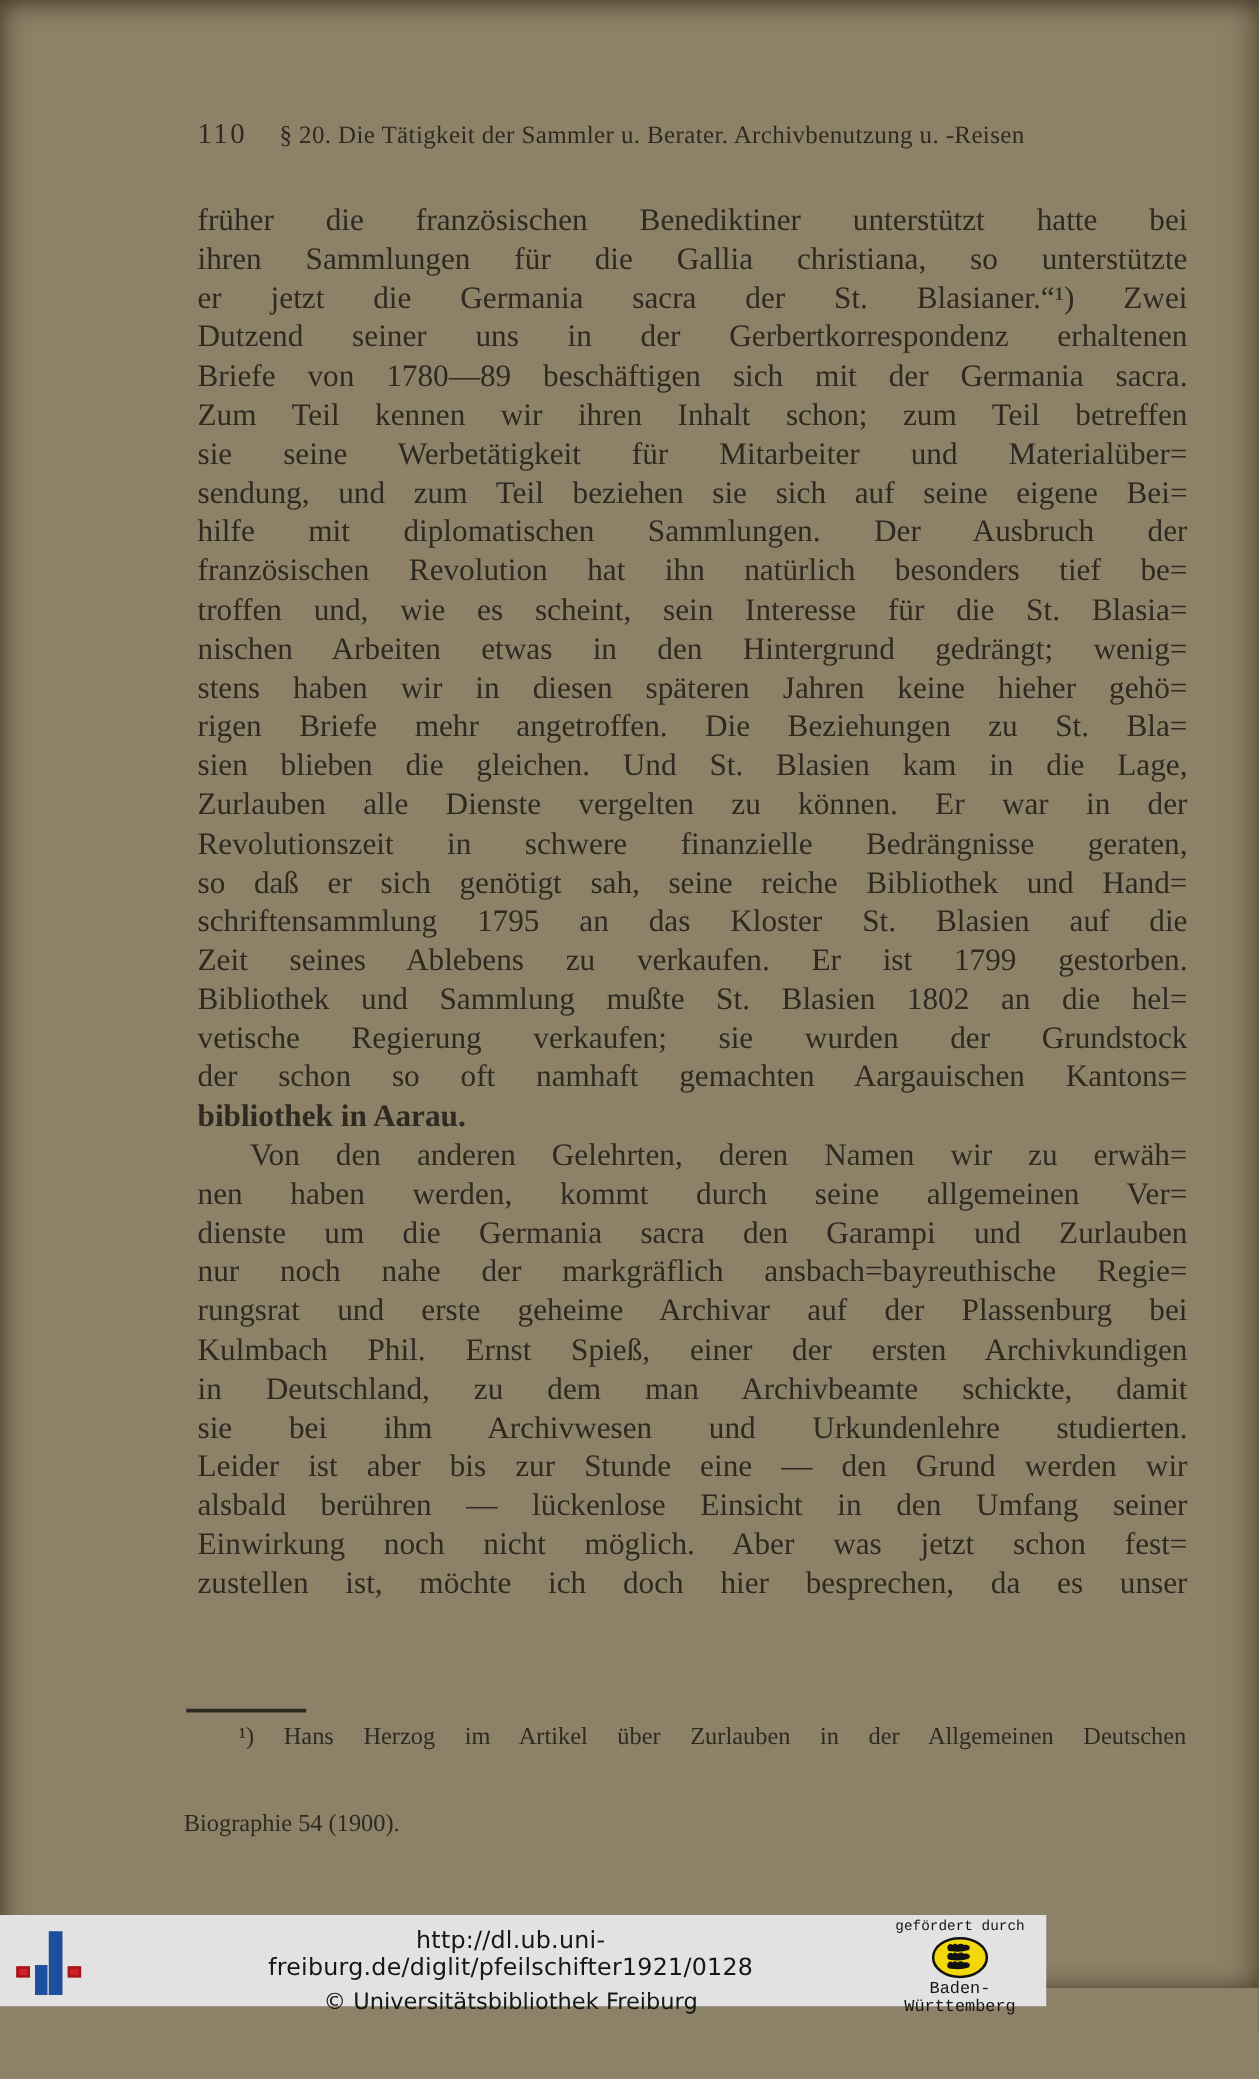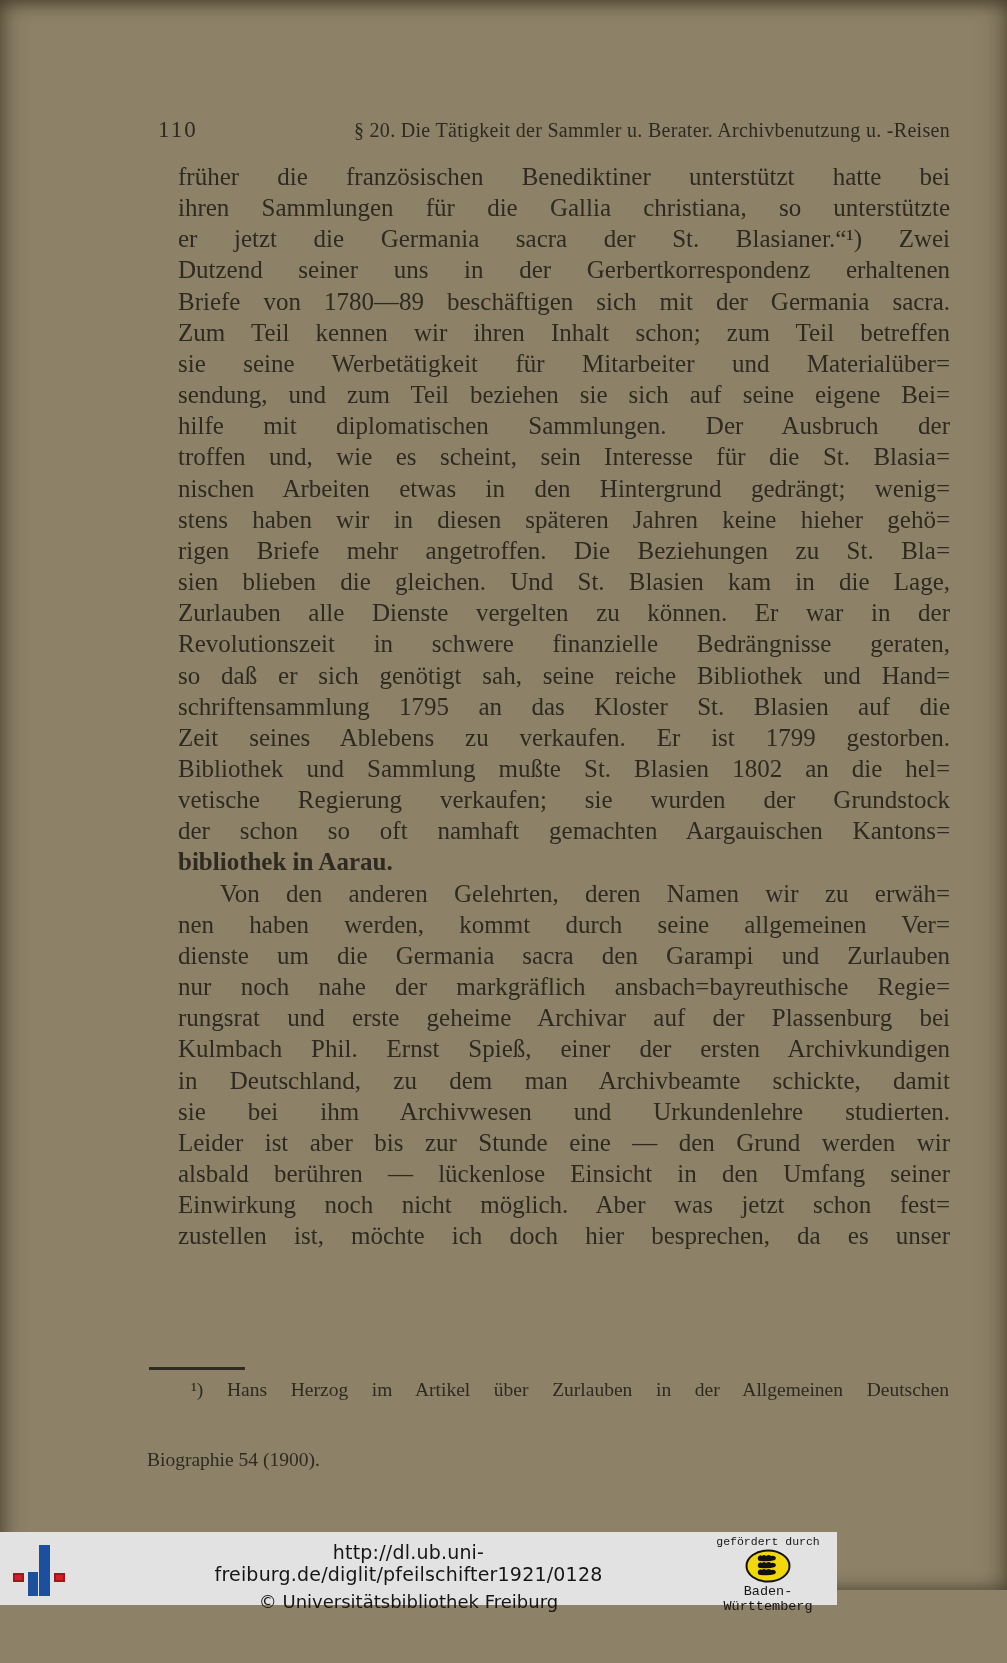--- a/index.html
+++ b/index.html
@@ -32,40 +32,39 @@
       inset 14px 0 20px -8px rgba(60,50,32,0.55),
       inset -14px 0 22px -8px rgba(60,50,32,0.50),
       inset 0 12px 16px -7px rgba(55,46,28,0.55),
       inset 0 -10px 14px -7px rgba(55,46,28,0.35);
     pointer-events: none;
   }
 
   
   .running-head {
     position: absolute;
-    left: 158px; top: 117px;
+    left: 158px; top: 94px;
     width: 792px;
     display: flex;
     align-items: baseline;
     color: var(--color-ink, #2e2a22);
-    justify-content: space-between;
   }
   .page-number { font-size: 23px; letter-spacing: 2px; }
   .chapter-title { font-size: 20px; margin-left: 26px; letter-spacing: 0.3px; white-space: nowrap; }
 
   
   .body-text {
     position: absolute;
     left: 158px; top: 161px;
     width: 792px;
     font-size: 25px;
     line-height: 31.15px;
     color: var(--color-ink, #2e2a22);
   }
-  .bline { text-align: justify; text-align-last: justify; white-space: normal; margin-left: 20px; }
+  .bline { text-align: justify; text-align-last: justify; white-space: normal; }
   .bline.endpara { text-align-last: left; font-weight: bold; }
   .bline.indent { padding-left: 42px; }
 
   
   .footnote-rule {
     position: absolute;
     left: 149px; top: 1367px;
     width: 96px; height: 3px;
     background: var(--color-ink, #2e2a22);
   }
@@ -126,20 +125,21 @@
     <div class="body-text">
         <div class="bline">früher die französischen Benediktiner unterstützt hatte bei</div>
         <div class="bline">ihren Sammlungen für die Gallia christiana, so unterstützte</div>
         <div class="bline">er jetzt die Germania sacra der St. Blasianer.“¹) Zwei</div>
         <div class="bline">Dutzend seiner uns in der Gerbertkorrespondenz erhaltenen</div>
         <div class="bline">Briefe von 1780—89 beschäftigen sich mit der Germania sacra.</div>
         <div class="bline">Zum Teil kennen wir ihren Inhalt schon; zum Teil betreffen</div>
         <div class="bline">sie seine Werbetätigkeit für Mitarbeiter und Materialüber=</div>
         <div class="bline">sendung, und zum Teil beziehen sie sich auf seine eigene Bei=</div>
         <div class="bline">hilfe mit diplomatischen Sammlungen. Der Ausbruch der</div>
+        <div class="bline">französischen Revolution hat ihn natürlich besonders tief be=</div>
         <div class="bline">troffen und, wie es scheint, sein Interesse für die St. Blasia=</div>
         <div class="bline">nischen Arbeiten etwas in den Hintergrund gedrängt; wenig=</div>
         <div class="bline">stens haben wir in diesen späteren Jahren keine hieher gehö=</div>
         <div class="bline">rigen Briefe mehr angetroffen. Die Beziehungen zu St. Bla=</div>
         <div class="bline">sien blieben die gleichen. Und St. Blasien kam in die Lage,</div>
         <div class="bline">Zurlauben alle Dienste vergelten zu können. Er war in der</div>
         <div class="bline">Revolutionszeit in schwere finanzielle Bedrängnisse geraten,</div>
         <div class="bline">so daß er sich genötigt sah, seine reiche Bibliothek und Hand=</div>
         <div class="bline">schriftensammlung 1795 an das Kloster St. Blasien auf die</div>
         <div class="bline">Zeit seines Ablebens zu verkaufen. Er ist 1799 gestorben.</div>

